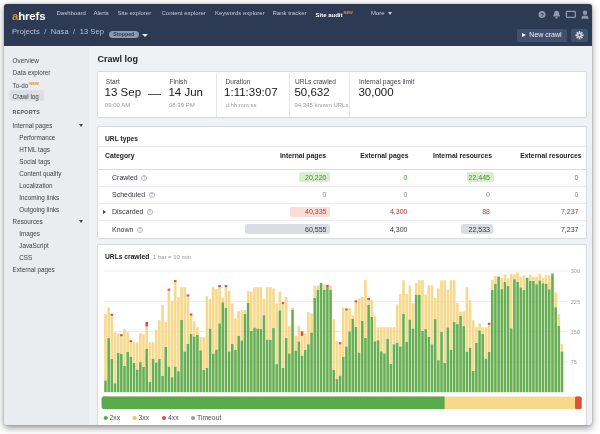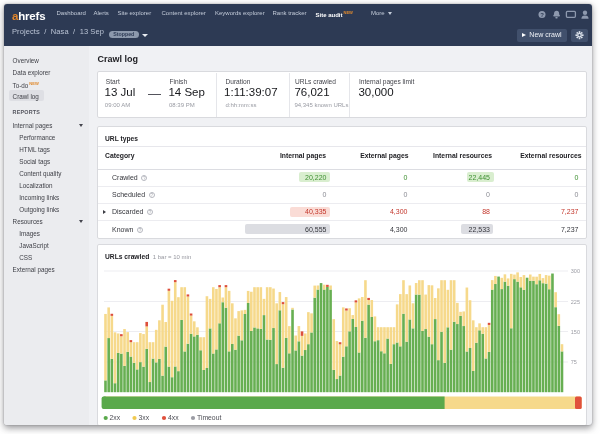--- a/index.html
+++ b/index.html
@@ -101,33 +101,33 @@
     <div class="side" style="left:15.3px; top:184px;">Images</div>
     <div class="side" style="left:15.3px; top:196px;">JavaScript</div>
     <div class="side" style="left:15.3px; top:208px;">CSS</div>
     <div class="side" style="left:8.6px; top:220px;">External pages</div>
   </div>
 
   <div class="h1">Crawl log</div>
 
   <div class="card" style="top:67px; height:47px;">
       <div class="abs lab" style="left:7.8px; top:6px;">Start</div>
-      <div class="abs big" style="left:6.6px; top:14px;">13 Jul</div>
+      <div class="abs big" style="left:6.6px; top:14px;">13 Sep</div>
       <div class="abs sm" style="left:6.8px; top:30px;">09:00 AM</div>
       <div class="abs" style="left:50px; top:21.5px; width:12.6px; border-top:1.2px solid #53545c;"></div>
       <div class="abs lab" style="left:71.5px; top:6px;">Finish</div>
-      <div class="abs big" style="left:70.4px; top:14px;">14 Sep</div>
+      <div class="abs big" style="left:70.4px; top:14px;">14 Jun</div>
       <div class="abs sm" style="left:71px; top:30px;">08:39 PM</div>
       <div class="vsep" style="left:118.3px;"></div>
       <div class="abs lab" style="left:127.5px; top:6px;">Duration</div>
       <div class="abs big" style="left:126.1px; top:14px;">1:11:39:07</div>
       <div class="abs sm" style="left:127.5px; top:30px;">d:hh:mm:ss</div>
       <div class="vsep" style="left:190.6px;"></div>
       <div class="abs lab" style="left:196.9px; top:6px;">URLs crawled</div>
-      <div class="abs big" style="left:196.4px; top:14px;">76,021</div>
+      <div class="abs big" style="left:196.4px; top:14px;">50,632</div>
       <div class="abs sm" style="left:196.4px; top:30px;">94,345 known URLs</div>
       <div class="vsep" style="left:251.3px;"></div>
       <div class="abs lab" style="left:260.9px; top:6px;">Internal pages limit</div>
       <div class="abs big" style="left:260.4px; top:14px;">30,000</div>
   </div>
 
   <div class="card" style="top:122px; height:113px;">
     <div class="cardtitle">URL types</div>
     <div class="abs" style="left:0; right:0; top:19.2px; border-top:1px solid #e7e7ec;"></div>
     <div class="abs" style="left:7px; top:25.3px; font-size:6.8px; font-weight:bold; color:#222226;">Category</div>

